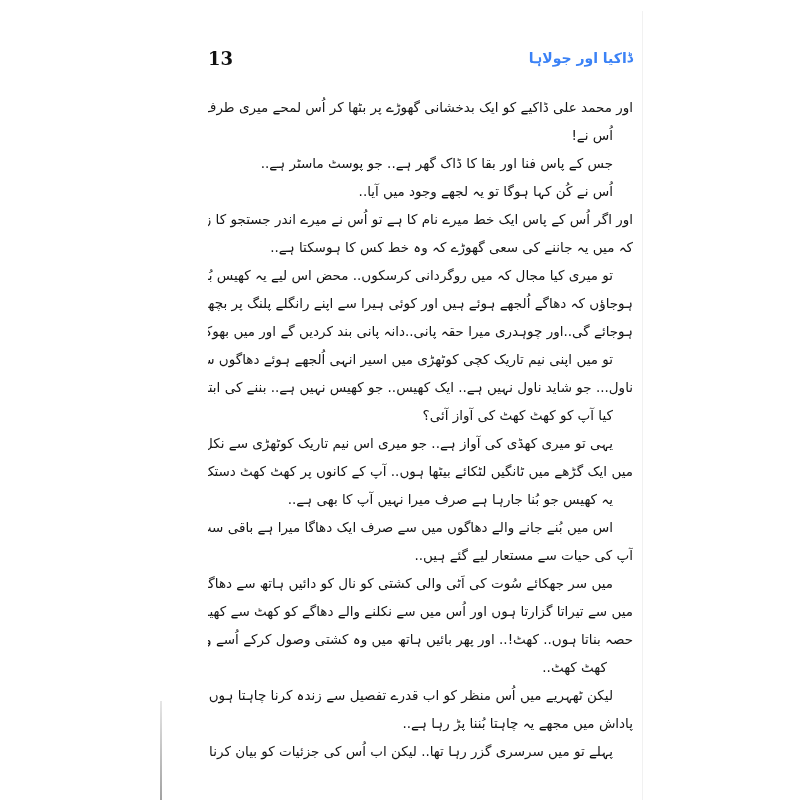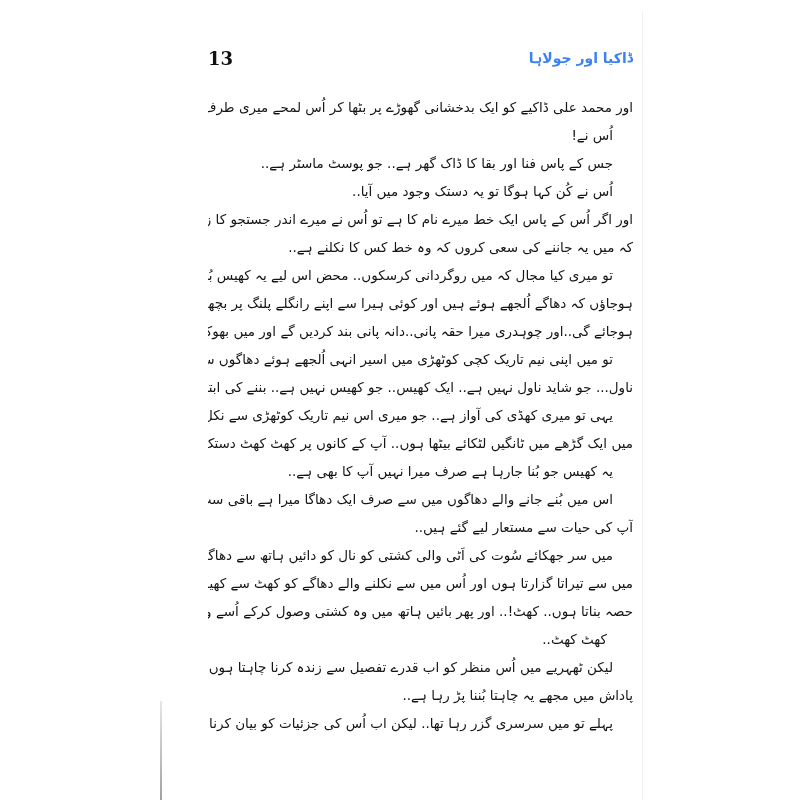--- a/index.html
+++ b/index.html
@@ -102,28 +102,29 @@
 
   <div class="running-head">
     <span class="page-number">13</span>
     <span class="book-title">ڈاکیا اور جولاہا</span>
   </div>
 
   <div class="body-text">
     <div class="line justify">اور محمد علی ڈاکیے کو ایک بدخشانی گھوڑے پر بٹھا کر اُس لمحے میری طرف کس نے روانہ کیا؟</div>
     <div class="line indent">اُس نے!</div>
     <div class="line indent">جس کے پاس فنا اور بقا کا ڈاک گھر ہے.. جو پوسٹ ماسٹر ہے..</div>
-    <div class="line indent">اُس نے کُن کہا ہوگا تو یہ دستک وجود میں آیا..</div>
+    <div class="line indent">اُس نے کُن کہا ہوگا تو یہ لجھے وجود میں آیا..</div>
     <div class="line justify">اور اگر اُس کے پاس ایک خط میرے نام کا ہے تو اُس نے میرے اندر جستجو کا زہر بھرا</div>
-    <div class="line">کہ میں یہ جاننے کی سعی کروں کہ وہ خط کس کا نکلنے ہے..</div>
+    <div class="line">کہ میں یہ جاننے کی سعی گھوڑے کہ وہ خط کس کا ہوسکتا ہے..</div>
     <div class="line justify indent">تو میری کیا مجال کہ میں روگردانی کرسکوں.. محض اس لیے یہ کھیس بُننے سے انکاری</div>
     <div class="line justify">ہوجاؤں کہ دھاگے اُلجھے ہوئے ہیں اور کوئی ہیرا سے اپنے رانگلے پلنگ پر بچھانے سے انکاری</div>
     <div class="line">ہوجائے گی..اور چوہدری میرا حقہ پانی..دانہ پانی بند کردیں گے اور میں بھوکا مرجاؤں گا..</div>
     <div class="line justify indent">تو میں اپنی نیم تاریک کچی کوٹھڑی میں اسیر انہی اُلجھے ہوئے دھاگوں سے ایک</div>
     <div class="line">ناول... جو شاید ناول نہیں ہے.. ایک کھیس.. جو کھیس نہیں ہے.. بننے کی ابتدا کرتا ہوں..</div>
+    <div class="line indent">کیا آپ کو کھٹ کھٹ کی آواز آئی؟</div>
     <div class="line justify indent">یہی تو میری کھڈی کی آواز ہے.. جو میری اس نیم تاریک کوٹھڑی سے نکل کر.. جہاں</div>
     <div class="line justify">میں ایک گڑھے میں ٹانگیں لٹکائے بیٹھا ہوں.. آپ کے کانوں پر کھٹ کھٹ دستک دیتی ہے کہ...</div>
     <div class="line indent">یہ کھیس جو بُنا جارہا ہے صرف میرا نہیں آپ کا بھی ہے..</div>
     <div class="line justify indent">اس میں بُنے جانے والے دھاگوں میں سے صرف ایک دھاگا میرا ہے باقی سب</div>
     <div class="line">آپ کی حیات سے مستعار لیے گئے ہیں..</div>
     <div class="line justify indent">میں سر جھکائے سُوت کی اَٹی والی کشتی کو نال کو دائیں ہاتھ سے دھاگوں کے درمیان</div>
     <div class="line justify">میں سے تیراتا گزارتا ہوں اور اُس میں سے نکلنے والے دھاگے کو کھٹ سے کھیس کی بُنت کا ایک</div>
     <div class="line justify">حصہ بناتا ہوں.. کھٹ!.. اور پھر بائیں ہاتھ میں وہ کشتی وصول کرکے اُسے واپس بھیجتا ہوں.. ایک</div>
     <div class="line indent2">کھٹ کھٹ..</div>
     <div class="line justify indent">لیکن ٹھہریے میں اُس منظر کو اب قدرے تفصیل سے زندہ کرنا چاہتا ہوں جس کی</div>

